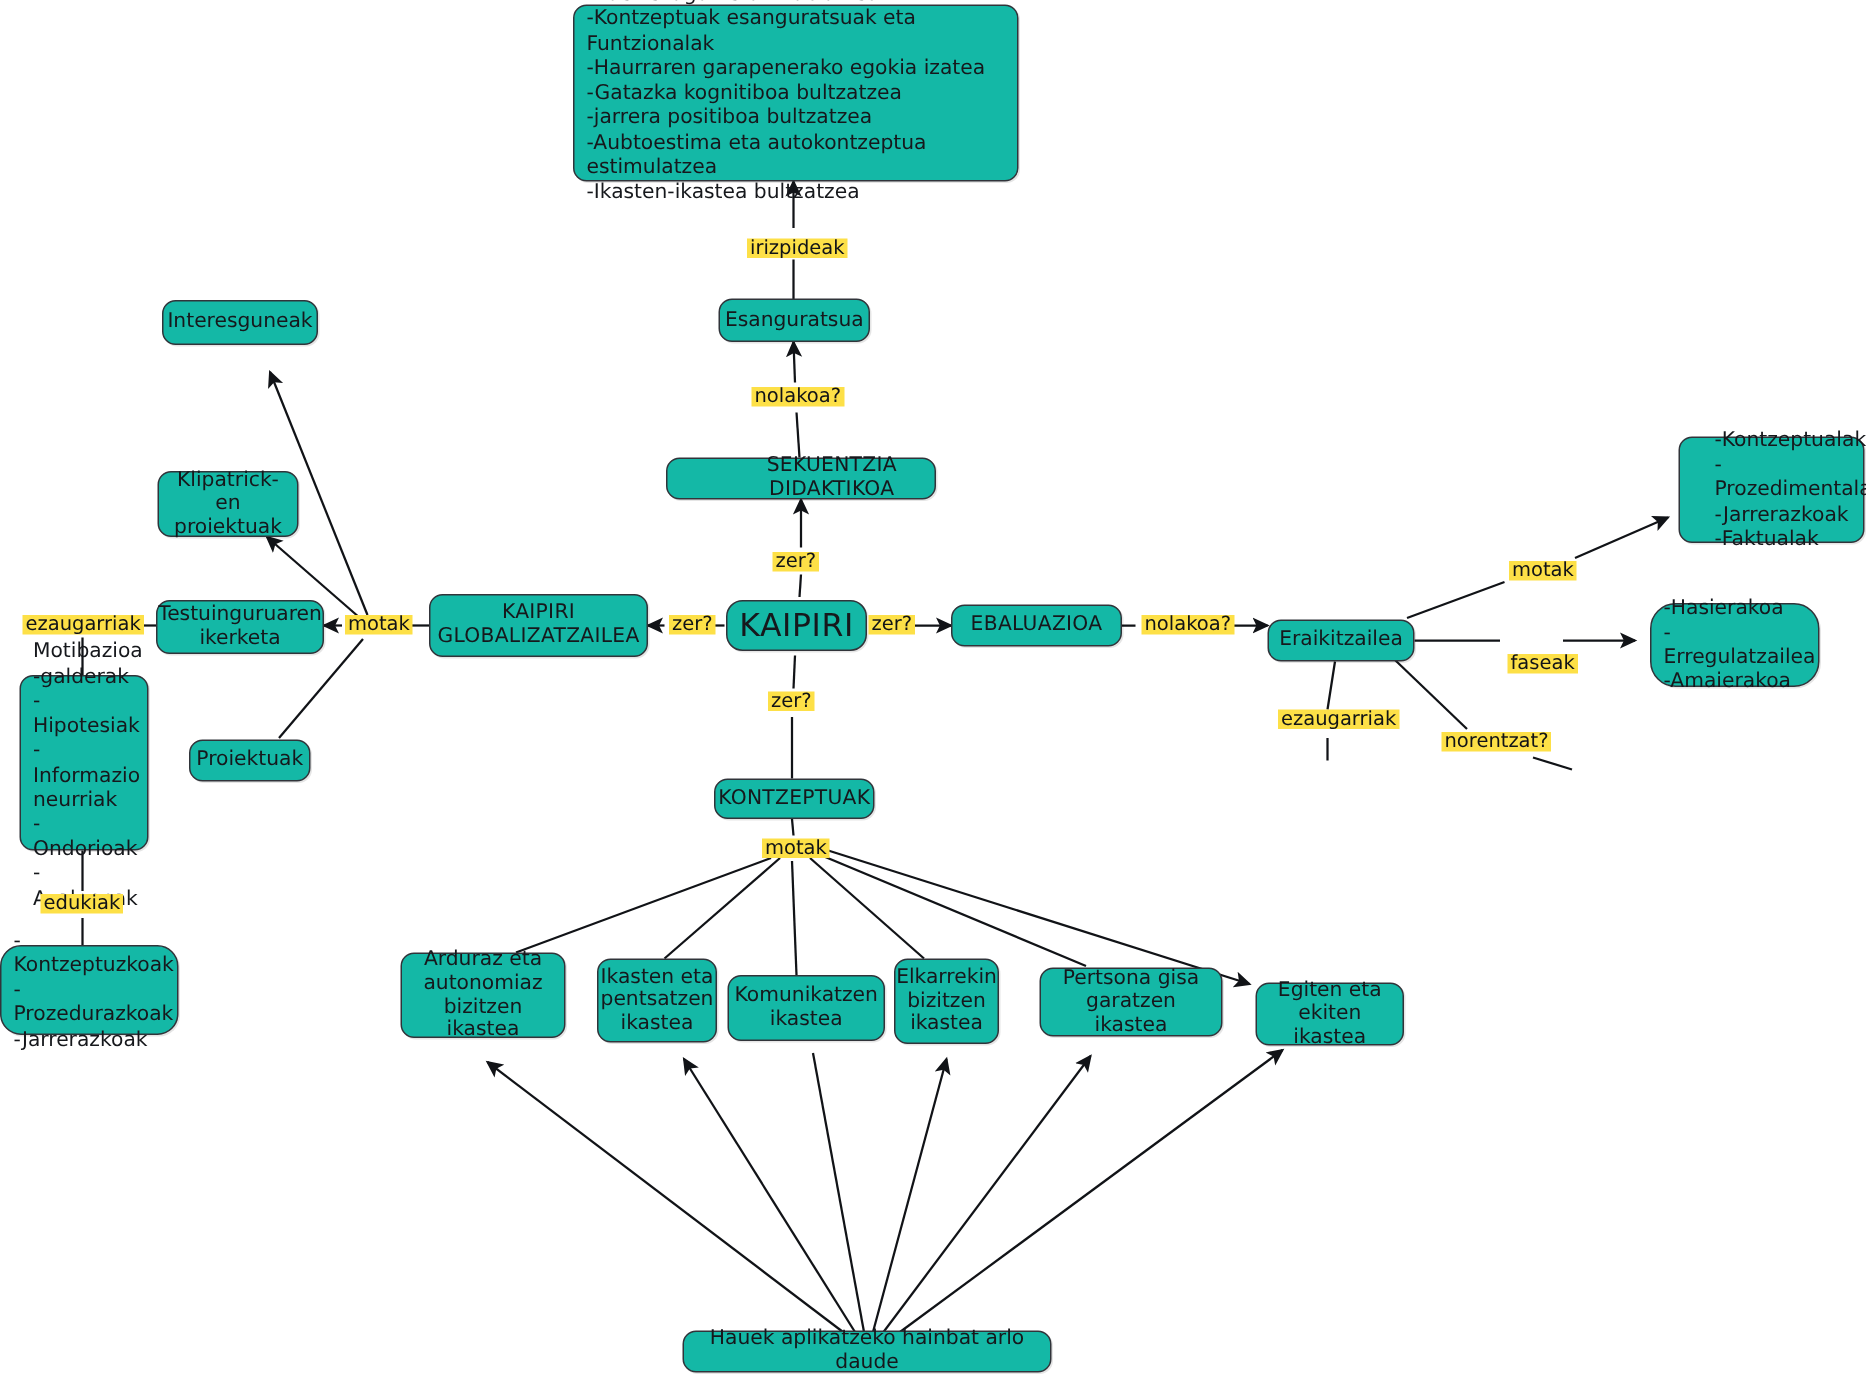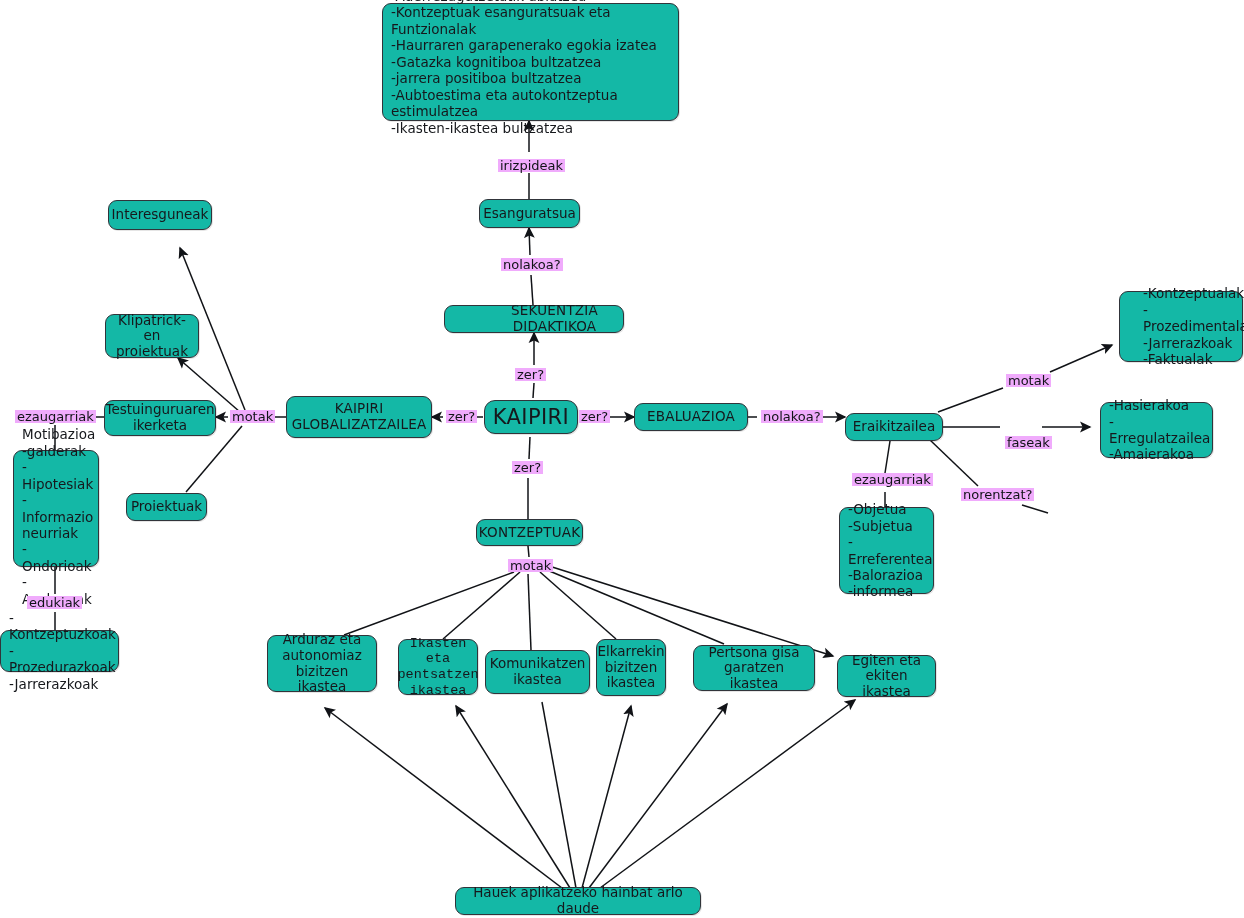--- a/index.html
+++ b/index.html
@@ -48,21 +48,21 @@
     font-size:21px;
     letter-spacing:0.4px;
     border-width:1.8px;
     border-radius:11px;
   }
   .node.caps{ font-size:13.5px; letter-spacing:0.2px; }
   .elabel{
     position:absolute;
     font-size:13px;
     color:#111317;
-    background:#f0abfc;
+    background:#fde047;
     padding:0 2px;
     white-space:nowrap;
     line-height:1;
   }
 </style>
 </head>
 <body>
 
 <div id="canvas">
 
@@ -173,47 +173,42 @@
   <div class="node" style="left:126px;top:493px;width:81px;height:28px;">Proiektuak</div>
 
   <div class="node list" style="left:13px;top:450px;width:86px;height:117px;">-Motibazioa
 -galderak
 -Hipotesiak
 -Informazio
 neurriak
 -Ondorioak
 -Azalpenak</div>
 
-  <div class="node list" style="left:0px;top:630px;width:119px;height:42px;">-Kontzeptuzkoak
+  <div class="node list" style="left:0px;top:630px;width:119px;height:60px;border-radius:14px;">-Kontzeptuzkoak
 -Prozedurazkoak
 -Jarrerazkoak</div>
 
   <div class="node" style="left:845px;top:413px;width:98px;height:28px;">Eraikitzailea</div>
 
   <div class="node list" style="left:1119px;top:291px;width:124px;height:71px;padding-left:23px;">-Kontzeptualak
 -Prozedimentalak
 -Jarrerazkoak
 -Faktualak</div>
 
-  <div class="node list" style="left:1100px;top:402px;width:113px;height:56px;">-Hasierakoa
+  <div class="node list" style="left:1100px;top:402px;width:113px;height:56px;border-radius:17px;">-Hasierakoa
 -Erregulatzailea
 -Amaierakoa</div>
 
-  <div class="node list" style="left:839px;top:507px;width:95px;height:87px;">-Objetua
--Subjetua
--Erreferentea
--Balorazioa
--informea</div>
 
 
   <div class="node" style="left:267px;top:635px;width:110px;height:57px;">Arduraz eta
 autonomiaz
 bizitzen ikastea</div>
 
-  <div class="node" style="left:398px;top:639px;width:80px;height:56px;font-family:Liberation Mono, monospace;">Ikasten eta
+  <div class="node" style="left:398px;top:639px;width:80px;height:56px;">Ikasten eta
 pentsatzen
 ikastea</div>
 
   <div class="node" style="left:485px;top:650px;width:105px;height:44px;">Komunikatzen
 ikastea</div>
 
   <div class="node" style="left:596px;top:639px;width:70px;height:57px;">Elkarrekin
 bizitzen
 ikastea</div>
 

